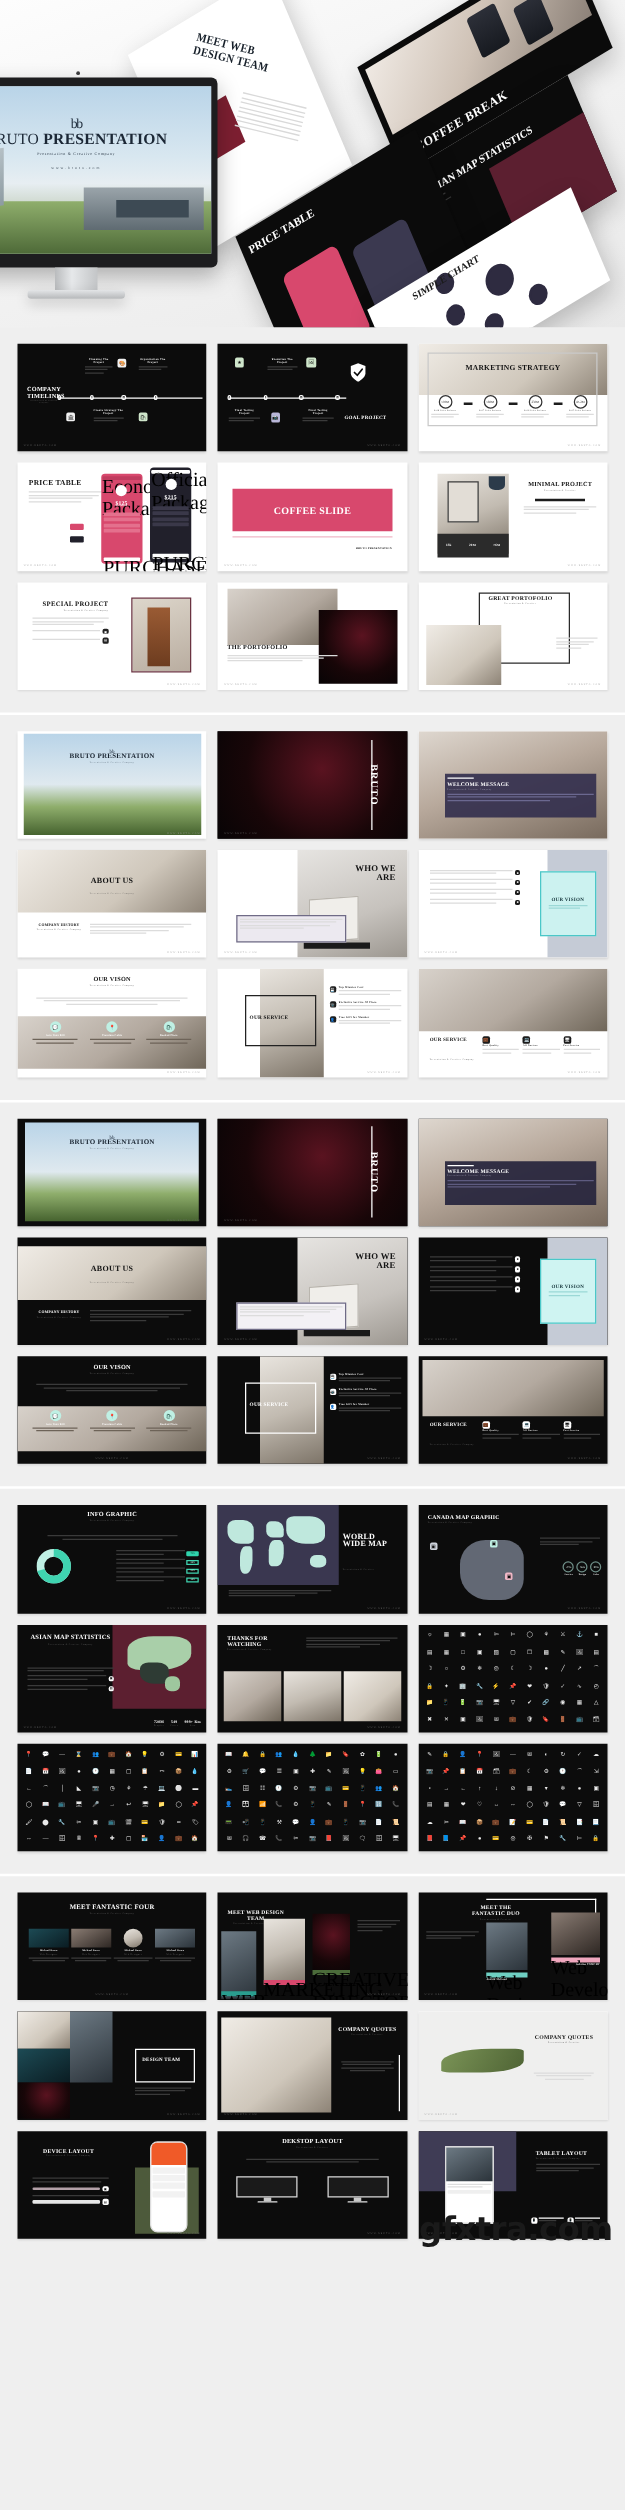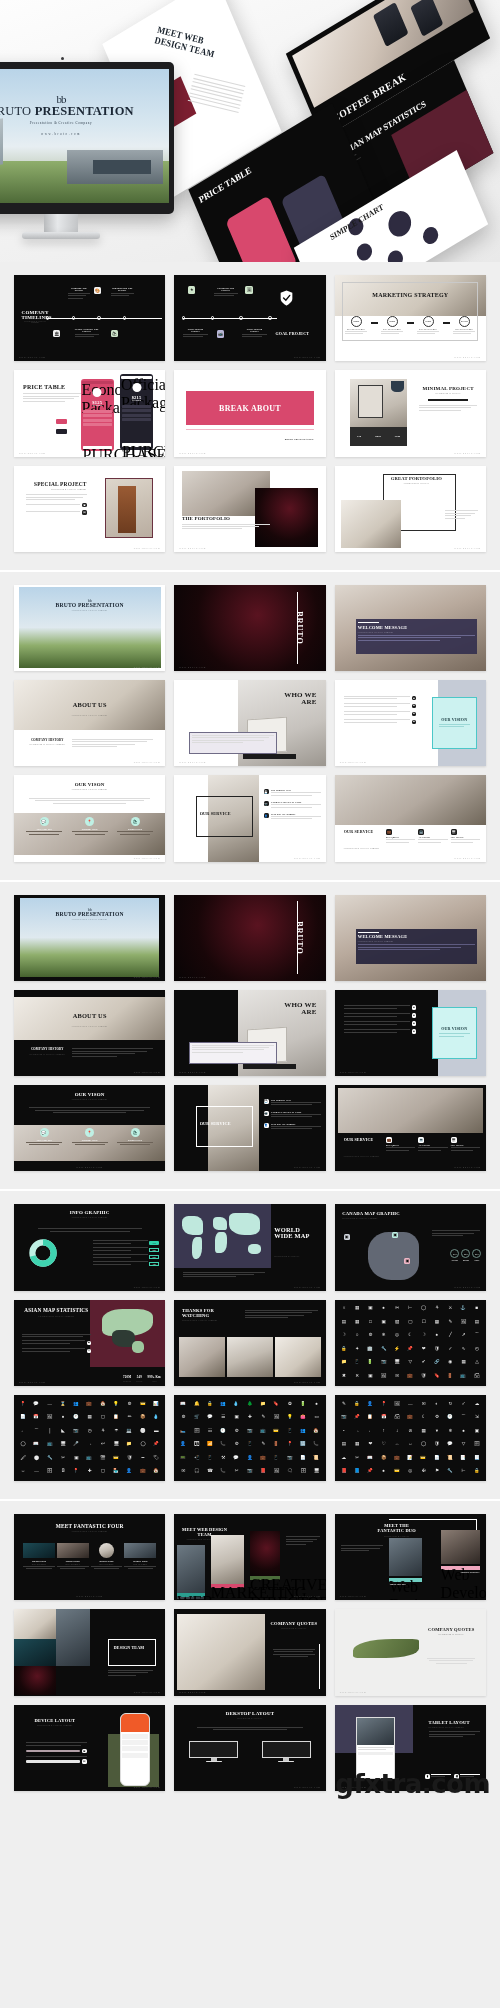--- a/index.html
+++ b/index.html
@@ -355,21 +355,21 @@
             <div style="height:3px;background:#3a3849;margin-bottom:1.5px;border-radius:.5px"></div>
             <div style="height:3px;background:#3a3849;border-radius:.5px"></div>
           </div>
           <div style="position:absolute;bottom:3px;left:2px;right:2px;height:3.6px;background:#fff;border-radius:.6px;">PURCHASE</div>
         </div>
         <div class="foot l">WWW.BRUTO.COM</div>
       </div>
 
       <div class="slide">
         <div style="position:absolute;left:8%;top:24%;right:8%;height:40%;background:#d8486d;display:flex;align-items:center;justify-content:center;flex-direction:column;">
-          <div class="ttl w" style="font-size:8px;letter-spacing:.3px;">BREAK ABOUT</div>
+          <div class="ttl w" style="font-size:8px;letter-spacing:.3px;">COFFEE SLIDE</div>
         </div>
         <div style="position:absolute;left:8%;top:68%;right:8%;height:1.4px;background:#f0b7c6;"></div>
         <div class="ttl" style="position:absolute;right:8%;top:78%;font-size:2.2px;color:#222;">BRUTO PRESENTATION</div>
         <div class="foot l">WWW.BRUTO.COM</div>
       </div>
 
       <div class="slide">
         <div class="photo ph-room2" style="position:absolute;left:10%;top:10%;width:38%;height:74%;">
           <div style="position:absolute;left:14%;top:10%;width:44%;height:52%;border:1.2px solid #3b3b3b;background:#e2ddd6;"></div>
           <div style="position:absolute;right:6%;top:4%;width:22%;height:16%;border-radius:0 0 40% 40%;background:#2c3b4a;"></div>

